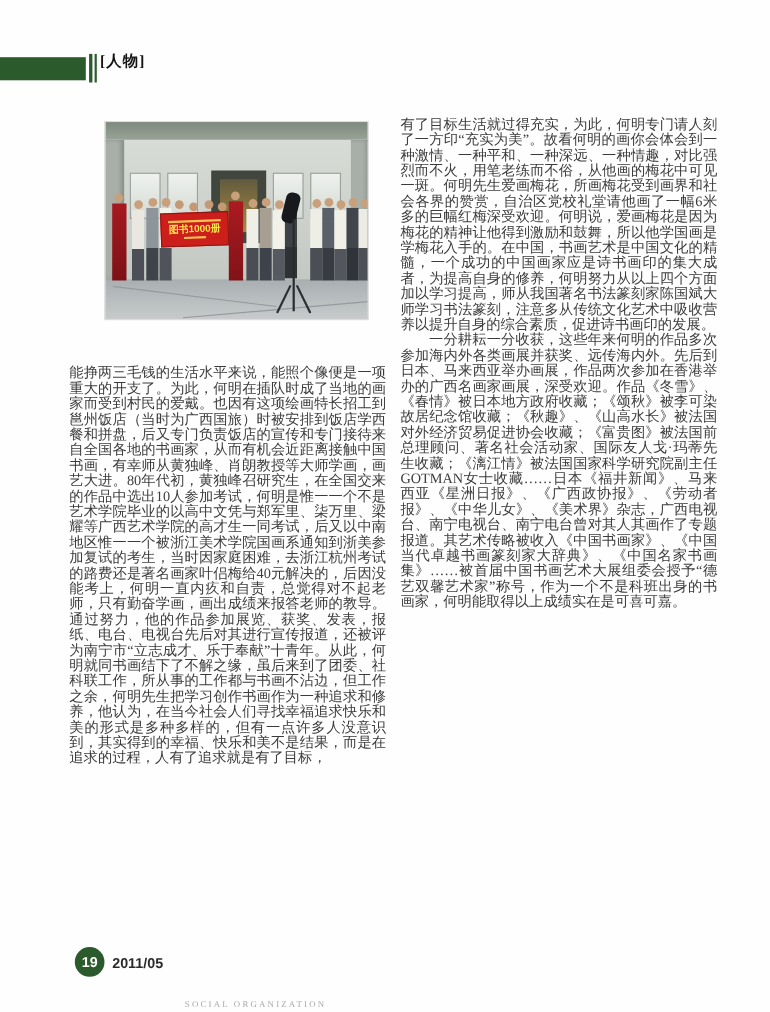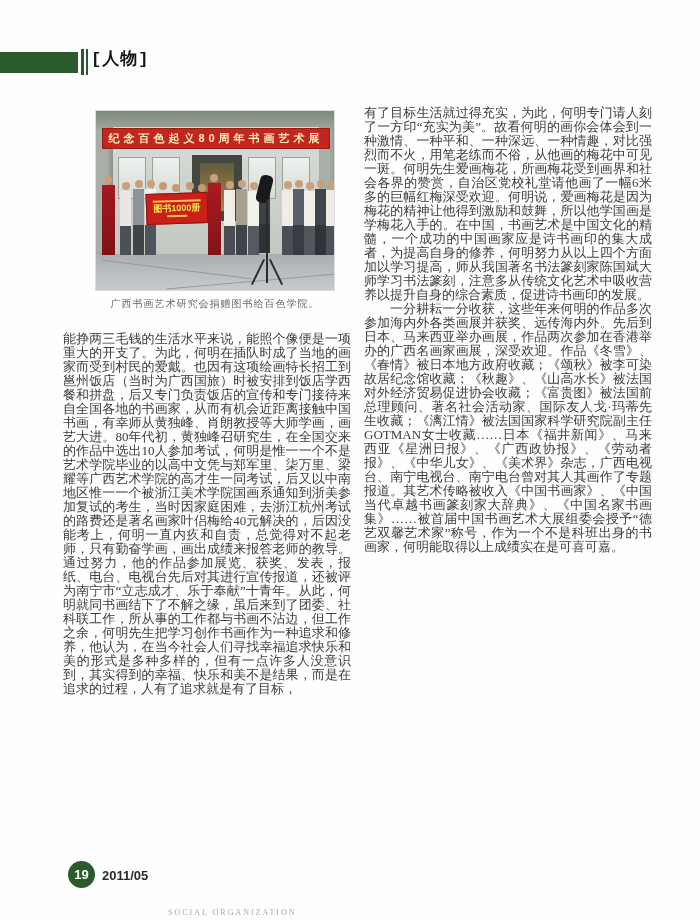--- a/index.html
+++ b/index.html
@@ -3,22 +3,22 @@
 <meta charset="utf-8">
 <style>
   html,body{margin:0;padding:0;background:#ffffff;}
   .page{position:relative;width:700px;height:920px;background:#fefefe;overflow:hidden;
         font-family:"Liberation Serif", serif;color:#3b3b3b;}
 
   
   .hdr-bar{position:absolute;left:0;top:52px;width:78px;height:21px;background:#2b5a2d;}
   .hdr-rule1{position:absolute;left:81px;top:49px;width:3px;height:26px;background:#2b5a2d;}
   .hdr-rule2{position:absolute;left:86px;top:49px;width:2px;height:26px;background:#2b5a2d;}
-  .hdr-label{position:absolute;left:91px;top:47px;font-family:Liberation Mono, monospace;
-             font-weight:bold;font-size:17px;color:#141414;letter-spacing:1px;}
+  .hdr-label{position:absolute;left:91px;top:47px;font-family:Liberation Serif, serif;
+             font-weight:bold;font-size:14px;color:#141414;letter-spacing:1px;}
 
   
   .photo{position:absolute;left:95px;top:110px;width:240px;height:181px;overflow:hidden;
          background:#c9cec9;border:1px solid #dcdcdc;box-sizing:border-box;}
   .roof{position:absolute;left:0;top:0;width:240px;height:16px;
         background:linear-gradient(#7e8a7d,#98a296);border-bottom:2px solid #6d786c;}
   .facade{position:absolute;left:0;top:16px;width:240px;height:128px;
           background:linear-gradient(#d8dcd6,#c3c8c2);}
   .pillar{position:absolute;top:16px;width:17px;height:128px;background:#a7afa8;
           box-shadow:inset -3px 0 4px rgba(0,0,0,.18);}
@@ -87,21 +87,20 @@
     <div class="roof"></div>
     <div class="facade"></div>
     <div class="pillar" style="left:0;"></div>
     <div class="pillar" style="left:223px;"></div>
     <div class="win" style="left:22px;"></div>
     <div class="win" style="left:56px;"></div>
     <div class="win" style="left:152px;"></div>
     <div class="win" style="left:186px;"></div>
     <div class="door"></div>
     <div class="door-glow"></div>
-    <div class="banner">纪念百色起义80周年书画艺术展</div>
 
     <div class="ground"></div>
     <div class="seam" style="left:6px;top:158px;width:150px;transform:rotate(7deg);"></div>
     <div class="seam" style="left:70px;top:170px;width:170px;transform:rotate(-5deg);"></div>
 
     <div class="fig" style="left:6px;top:74px;height:70px;width:13px;background:linear-gradient(#a6191f,#7c1217);">
         <i class="hd"></i>
       </div>
     <div class="fig" style="left:24px;top:80px;height:64px;background:linear-gradient(#e9e7e0 55%,#4c4f55 55%);">
         <i class="hd"></i>
@@ -152,21 +151,20 @@
       <div class="don-text">图书1000册</div>
       <div class="don-line small"></div>
     </div>
 
     <div class="mic-head"></div>
     <div class="mic-pole"></div>
     <div class="mic-leg1"></div>
     <div class="mic-leg2"></div>
   </div>
 
-  <div class="caption">广西书画艺术研究会捐赠图书给百色学院。</div>
 
   <div class="col col-left">
     <p class="para">能挣两三毛钱的生活水平来说，能照个像便是一项重大的开支了。为此，何明在插队时成了当地的画家而受到村民的爱戴。也因有这项绘画特长招工到邕州饭店（当时为广西国旅）时被安排到饭店学西餐和拼盘，后又专门负责饭店的宣传和专门接待来自全国各地的书画家，从而有机会近距离接触中国书画，有幸师从黄独峰、肖朗教授等大师学画，画艺大进。80年代初，黄独峰召研究生，在全国交来的作品中选出10人参加考试，何明是惟一一个不是艺术学院毕业的以高中文凭与郑军里、柒万里、梁耀等广西艺术学院的高才生一同考试，后又以中南地区惟一一个被浙江美术学院国画系通知到浙美参加复试的考生，当时因家庭困难，去浙江杭州考试的路费还是著名画家叶侣梅给40元解决的，后因没能考上，何明一直内疚和自责，总觉得对不起老师，只有勤奋学画，画出成绩来报答老师的教导。通过努力，他的作品参加展览、获奖、发表，报纸、电台、电视台先后对其进行宣传报道，还被评为南宁市“立志成才、乐于奉献”十青年。从此，何明就同书画结下了不解之缘，虽后来到了团委、社科联工作，所从事的工作都与书画不沾边，但工作之余，何明先生把学习创作书画作为一种追求和修养，他认为，在当今社会人们寻找幸福追求快乐和美的形式是多种多样的，但有一点许多人没意识到，其实得到的幸福、快乐和美不是结果，而是在追求的过程，人有了追求就是有了目标，</p>
   </div>
 
   <div class="col col-right">
     <p class="para">有了目标生活就过得充实，为此，何明专门请人刻了一方印“充实为美”。故看何明的画你会体会到一种激情、一种平和、一种深远、一种情趣，对比强烈而不火，用笔老练而不俗，从他画的梅花中可见一斑。何明先生爱画梅花，所画梅花受到画界和社会各界的赞赏，自治区党校礼堂请他画了一幅6米多的巨幅红梅深受欢迎。何明说，爱画梅花是因为梅花的精神让他得到激励和鼓舞，所以他学国画是学梅花入手的。在中国，书画艺术是中国文化的精髓，一个成功的中国画家应是诗书画印的集大成者，为提高自身的修养，何明努力从以上四个方面加以学习提高，师从我国著名书法篆刻家陈国斌大师学习书法篆刻，注意多从传统文化艺术中吸收营养以提升自身的综合素质，促进诗书画印的发展。</p>
     <p class="para indent">一分耕耘一分收获，这些年来何明的作品多次参加海内外各类画展并获奖、远传海内外。先后到日本、马来西亚举办画展，作品两次参加在香港举办的广西名画家画展，深受欢迎。作品《冬雪》、《春情》被日本地方政府收藏；《颂秋》被李可染故居纪念馆收藏；《秋趣》、《山高水长》被法国对外经济贸易促进协会收藏；《富贵图》被法国前总理顾问、著名社会活动家、国际友人戈·玛蒂先生收藏；《漓江情》被法国国家科学研究院副主任GOTMAN女士收藏……日本《福井新闻》、马来西亚《星洲日报》、《广西政协报》、《劳动者报》、《中华儿女》、《美术界》杂志，广西电视台、南宁电视台、南宁电台曾对其人其画作了专题报道。其艺术传略被收入《中国书画家》、《中国当代卓越书画篆刻家大辞典》、《中国名家书画集》……被首届中国书画艺术大展组委会授予“德艺双馨艺术家”称号，作为一个不是科班出身的书画家，何明能取得以上成绩实在是可喜可嘉。</p>
   </div>
 

